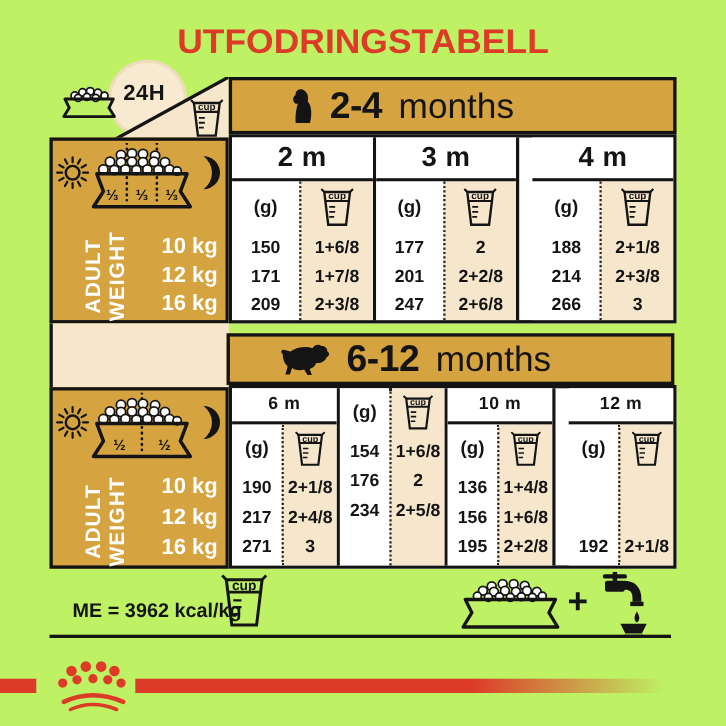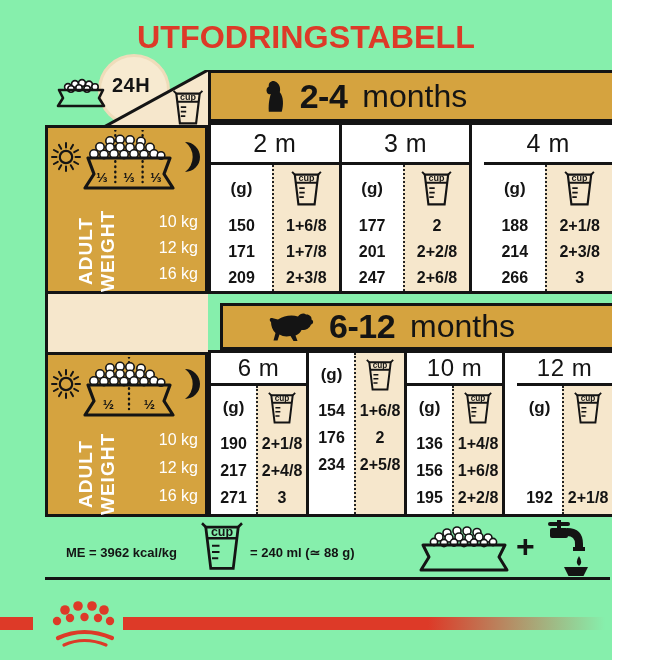--- a/index.html
+++ b/index.html
@@ -4,21 +4,21 @@
 <style>
   :root{
     --gold:#D5A33F;
     --cream:#F6E7CC;
     --cream-lt:#F7EAD0;
     --red:#DD3A28;
     --ink:#141414;
   }
   html,body{margin:0;padding:0;background:#fff;}
   body{font-family:"Liberation Sans",sans-serif;color:var(--ink);}
-  .wrap{position:relative;width:612px;height:660px;background:#86efac;overflow:hidden;}
+  .wrap{position:relative;width:660px;height:660px;background:#bef264;overflow:hidden;}
   .abs{position:absolute;}
   svg text{font-family:"Liberation Sans",sans-serif;}
 
   
   .title{left:0;right:0;top:20px;text-align:center;font-size:31px;font-weight:900;
          color:var(--red);letter-spacing:0px;transform:scaleX(1.04);}
 
   
   .clock-disc{left:98px;top:54px;width:72px;height:72px;border-radius:50%;
               background:var(--cream-lt);border:3px solid #EFDCBA;box-sizing:border-box;}
@@ -29,53 +29,53 @@
         display:flex;align-items:center;justify-content:center;}
   .band-inner{display:flex;align-items:center;gap:13px;}
   .band .big{font-size:34px;font-weight:800;letter-spacing:-0.5px;}
   .band .reg{font-size:32px;font-weight:500;margin-left:2px;}
 
   
   .gpanel{background:var(--gold);border:3px solid var(--ink);box-sizing:border-box;}
   .aw{position:absolute;transform:rotate(-90deg);color:#fff;font-weight:800;
       font-size:19px;letter-spacing:1px;line-height:22px;text-align:center;white-space:nowrap;}
   .wrow{position:absolute;left:0;width:150px;text-align:right;color:#fff;
-        font-weight:400;font-size:16px;}
+        font-weight:700;font-size:20px;}
 
   
   .cream-rect{background:var(--cream);border-left:3px solid var(--ink);box-sizing:border-box;}
 
   
   .tbl{border:3px solid var(--ink);box-sizing:border-box;display:flex;background:#fff;}
   .mcol{flex:1;display:flex;flex-direction:column;border-right:3px solid var(--ink);min-width:0;}
   .mcol:last-child{border-right:none;margin-left:12px;}
   .mhead{border-bottom:3px solid var(--ink);display:flex;align-items:center;justify-content:center;
-         font-weight:400;font-size:25px;letter-spacing:0.5px;background:#fff;}
+         font-weight:700;font-size:25px;letter-spacing:0.5px;background:#fff;}
   .t1 .mhead{height:37px;}
-  .t2 .mhead{height:30px;font-size:24px;}
+  .t2 .mhead{height:30px;font-size:16px;}
   .mbody{flex:1;display:flex;min-height:0;}
   .gcol{flex:0.97;display:flex;flex-direction:column;align-items:center;background:#fff;min-width:0;}
   .ccol{flex:1.03;display:flex;flex-direction:column;align-items:center;background:var(--cream);
         border-left:2px dotted #222;min-width:0;}
   .sublab{display:flex;align-items:center;justify-content:center;font-weight:800;font-size:17px;}
   .t1 .sublab{height:48px;}
   .t2 .sublab{height:44px;}
   .val{display:flex;align-items:center;justify-content:center;font-weight:700;font-size:16px;}
   .t1 .val{height:26px;}
   .t2 .val{height:27px;}
 
   
   .ln{stroke:var(--ink);fill:none;}
   .fil{fill:var(--ink);stroke:none;}
   .kib{fill:#fff;stroke:var(--ink);stroke-width:1.6;}
   .portion{font-size:13.5px;font-weight:700;fill:var(--ink);text-anchor:middle;}
   .cupword{font-size:10px;font-weight:700;fill:var(--ink);text-anchor:middle;}
 
   
-  .foot-text{font-size:13px;font-weight:700;white-space:nowrap;}
+  .foot-text{font-size:18px;font-weight:700;white-space:nowrap;}
   .plus{font-size:32px;font-weight:900;line-height:30px;}
   .hrule{background:var(--ink);}
   .stripe{background:var(--red);}
   .stripe-fade{background:linear-gradient(to right, var(--red) 62%, rgba(221,58,40,0) 98%);}
 </style>
 </head>
 <body>
 
 <div class="wrap">
 
@@ -235,21 +235,21 @@
           <div class="val">2+1/8</div>
           <div class="val">2+3/8</div>
           <div class="val">3</div>
         </div>
       </div>
     </div>
   </div>
 
   <div class="abs cream-rect" style="left:45px;top:294px;width:163px;height:58px;"></div>
 
-  <div class="abs band" style="left:220px;top:303px;width:407px;height:47px;justify-content:center;">
+  <div class="abs band" style="left:206px;top:303px;width:407px;height:47px;justify-content:center;">
     <div class="band-inner" style="margin-right:64px;">
       <svg width="48" height="31" viewBox="0 0 48 31">
         <path class="fil" d="M3,11 C1,9.5 1.5,6.5 4,7 L10,8.5 C16,4.5 24,3.5 30,5.5 C32,2.5 36,1.5 38,3.5
            C41,3 44,5.5 43.5,8.5 C46,9.5 45.5,13 43,13.5 C41.5,17.5 37.5,19.5 33.5,19
            C32.5,21.5 30.5,23.5 27.5,24.5 L29.5,30 L25.5,30 L22.5,25 C18.5,26 14.5,25.5 11.5,23.5
            L9.5,29.5 L5.5,29.5 L7.5,22 C4.5,19.5 3,15 3,11 Z"></path>
       </svg>
       <span class="big">6-12</span>
       <span class="reg">months</span>
     </div>
@@ -402,21 +402,20 @@
 
   <div class="abs foot-text" style="left:66px;top:545px;">ME = 3962 kcal/kg</div>
 
   <svg class="abs" style="left:200px;top:522px;" width="44" height="50" viewBox="0 0 34 40">
     <path class="ln" stroke-width="2.2" d="M4,4 L30,4 L26,37 L8,37 Z"></path>
     <path class="ln" stroke-width="2" d="M4,4 L1,1 M30,4 L33,1 M5.2,13 L28.8,13"></path>
     <path class="ln" stroke-width="1.6" d="M9,19 H15 M9,24 H15 M9,29 H14"></path>
     <text class="cupword" x="17" y="11.5">cup</text>
   </svg>
 
-  <div class="abs foot-text" style="left:250px;top:545px;">= 240 ml (≃ 88 g)</div>
 
   <svg class="abs" style="left:417px;top:526px;" width="94" height="46" viewBox="0 0 94 46">
     <circle class="kib" cx="30" cy="7" r="4"></circle>
       <circle class="kib" cx="40" cy="5" r="4"></circle>
     <circle class="kib" cx="50" cy="5" r="4"></circle>
       <circle class="kib" cx="60" cy="6.5" r="4"></circle>
     <circle class="kib" cx="22" cy="11" r="4"></circle>
       <circle class="kib" cx="32" cy="12" r="4"></circle>
     <circle class="kib" cx="42" cy="11" r="4"></circle>
       <circle class="kib" cx="52" cy="12" r="4"></circle>

